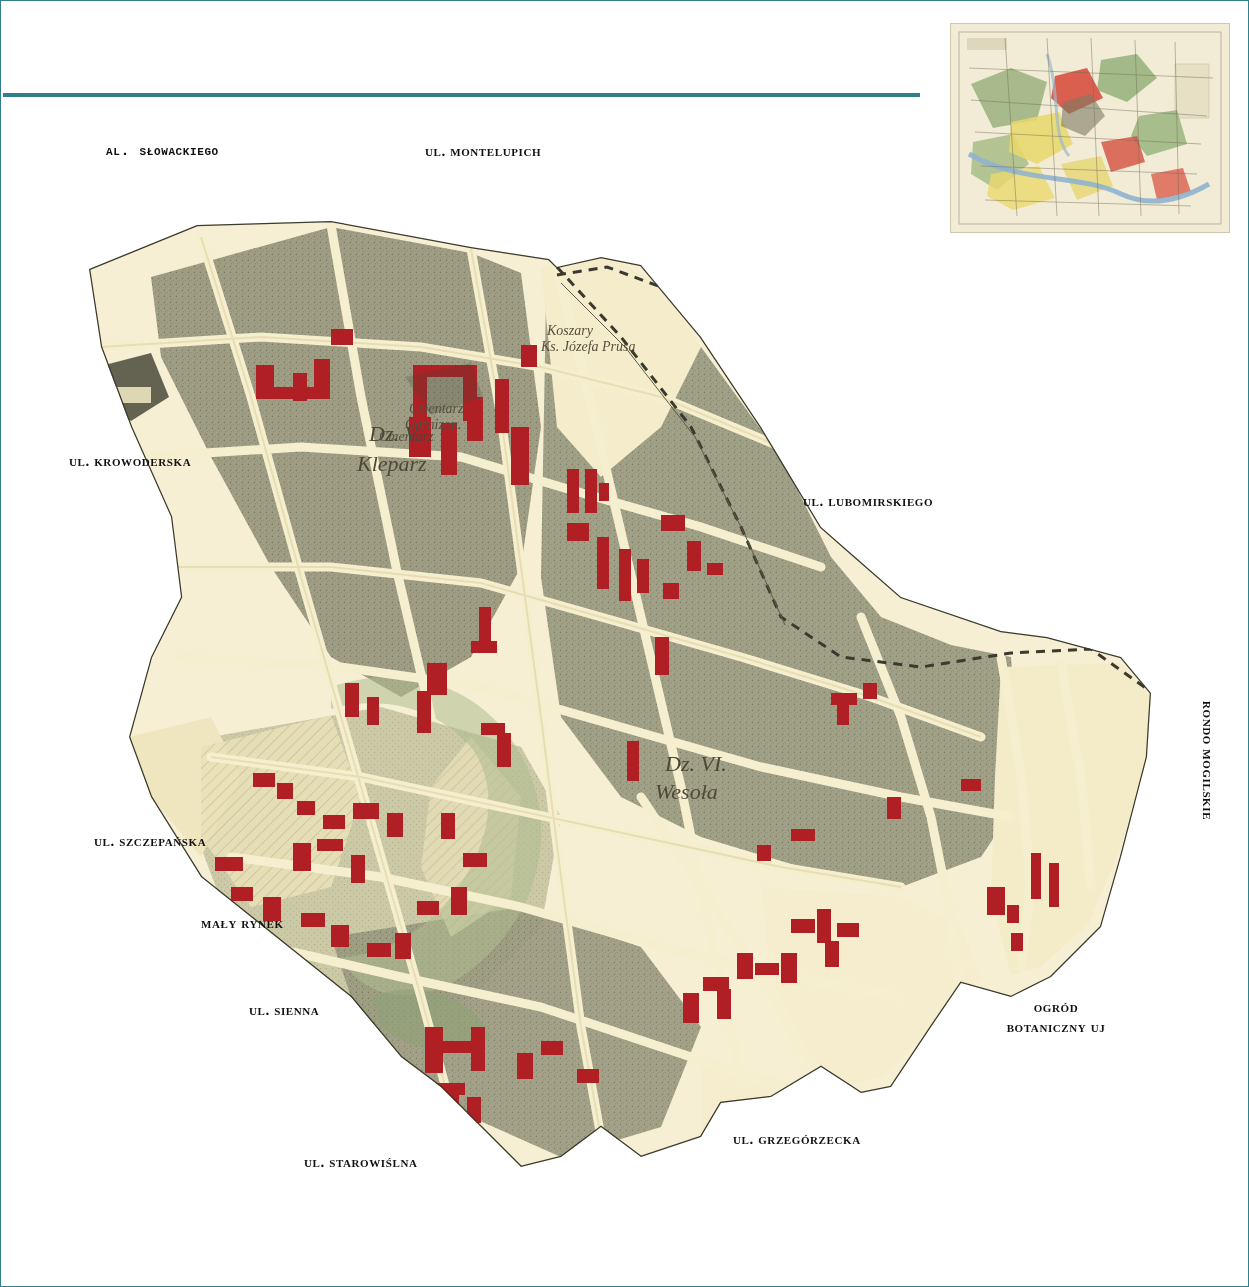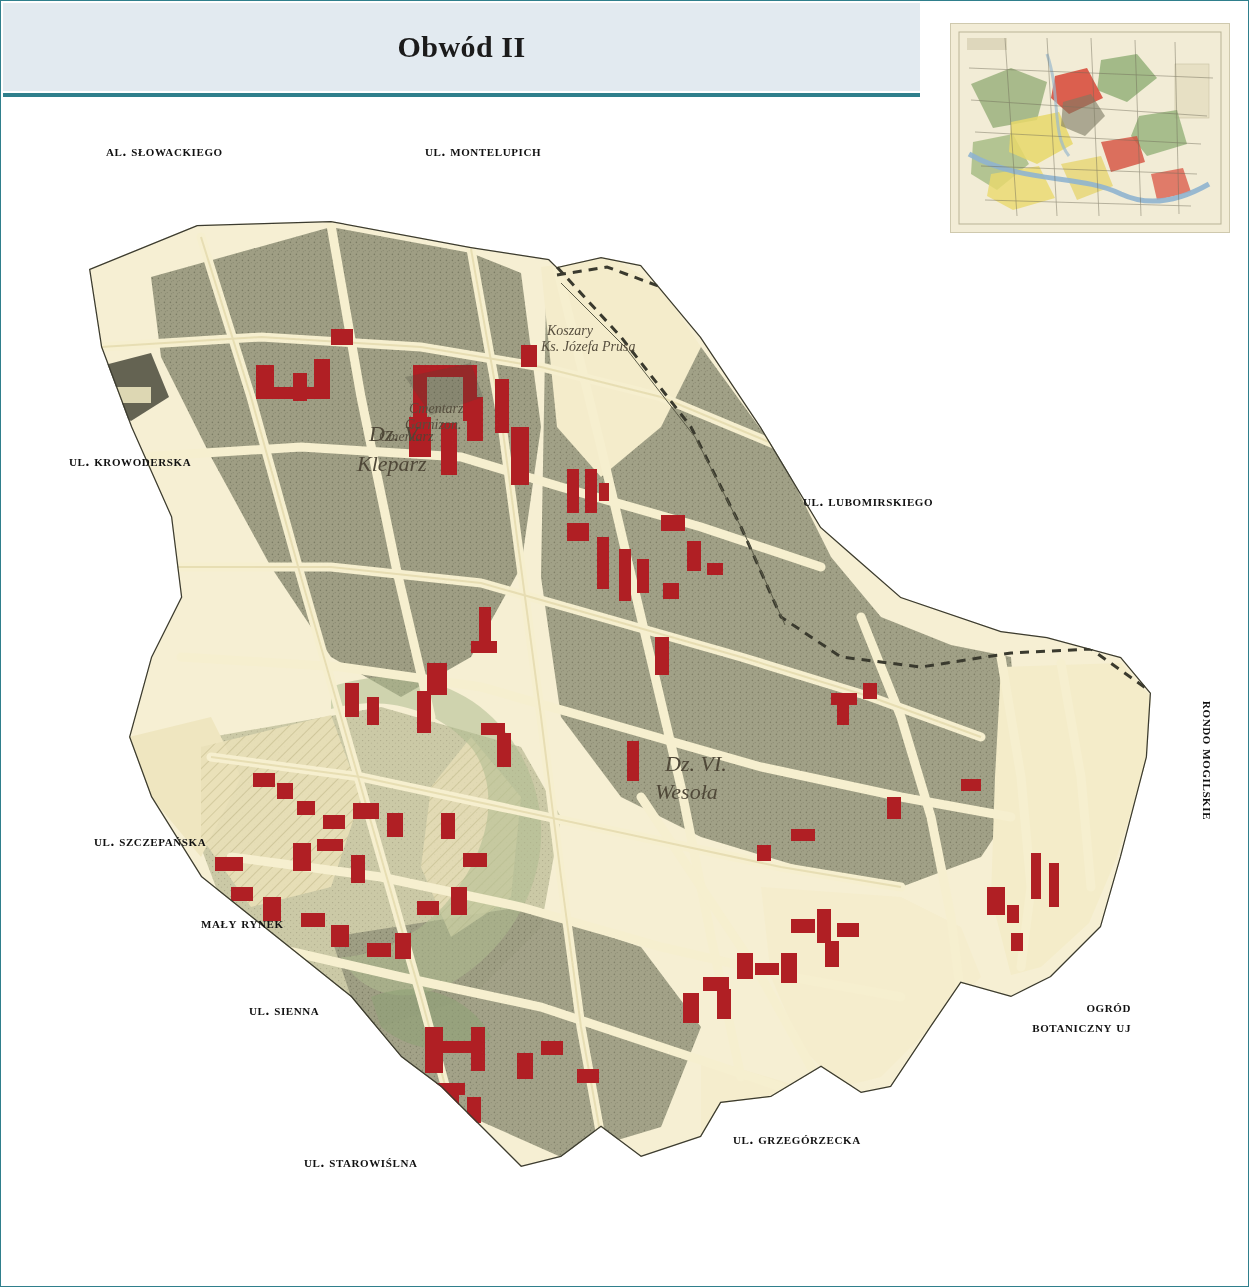--- a/index.html
+++ b/index.html
@@ -77,34 +77,31 @@
     position: absolute;
     color: #111111;
     font-family: "Liberation Serif", serif;
     font-size: 15px;
     letter-spacing: 0.6px;
     white-space: nowrap;
     font-variant: small-caps;
     text-transform: lowercase;
     font-weight: bold;
   }
-  .label.two-line { white-space: normal; text-align: right; line-height: 1.35; }
+  .label.two-line { white-space: normal; text-align: center; line-height: 1.35; }
   .label.vertical {
     transform: rotate(90deg);
     transform-origin: left top;
   }
 </style>
 </head>
 <body>
 
 <div class="page">
 
-  <div class="header-bar">
-    <div class="header-title">Obwód II</div>
-  </div>
   <div class="header-rule"></div>
 
   <div class="locator">
     <svg width="278" height="208" viewBox="0 0 278 208">
       <rect x="0" y="0" width="278" height="208" fill="#f2ecd6"></rect>
 
       <rect x="8" y="8" width="262" height="192" fill="none" stroke="#b9b396" stroke-width="1"></rect>
 
       <rect x="16" y="14" width="40" height="12" fill="#ded7bc"></rect>
       <rect x="224" y="40" width="34" height="54" fill="#e7e0c4" stroke="#c8c1a4" stroke-width="0.6"></rect>
@@ -352,21 +349,21 @@
         <text x="546" y="238" font-size="14">Koszary</text>
         <text x="540" y="254" font-size="14">Ks. Józefa Prusa</text>
         <text x="368" y="344" font-size="22" fill="#4f4838">Dz. V.</text>
         <text x="356" y="374" font-size="22" fill="#4f4838">Kleparz</text>
         <text x="664" y="674" font-size="22" fill="#4f4838">Dz. VI.</text>
         <text x="654" y="702" font-size="22" fill="#4f4838">Wesoła</text>
       </g>
     </svg>
   </div>
 
-  <div class="label" style="left:105px; top:142px;">al. Słowackiego</div>
+  <div class="label" style="left:105px; top:142px;font-family:Liberation Mono, monospace;">al. Słowackiego</div>
   <div class="label" style="left:392px; top:142px;margin-left:32px;">ul. Montelupich</div>
   <div class="label" style="left:52px; top:452px;margin-left:16px;">ul. Krowoderska</div>
   <div class="label" style="left:802px; top:492px;">ul. Lubomirskiego</div>
   <div class="label" style="left:53px; top:832px;margin-left:40px;">ul. Szczepańska</div>
   <div class="label" style="left:200px; top:914px;">Mały Rynek</div>
   <div class="label" style="left:248px; top:1001px;">ul. Sienna</div>
   <div class="label" style="left:303px; top:1153px;">ul. Starowiślna</div>
   <div class="label" style="left:732px; top:1130px;">ul. Grzegórzecka</div>
   <div class="label vertical" style="left:1215px; top:700px;">rondo Mogilskie</div>
 

